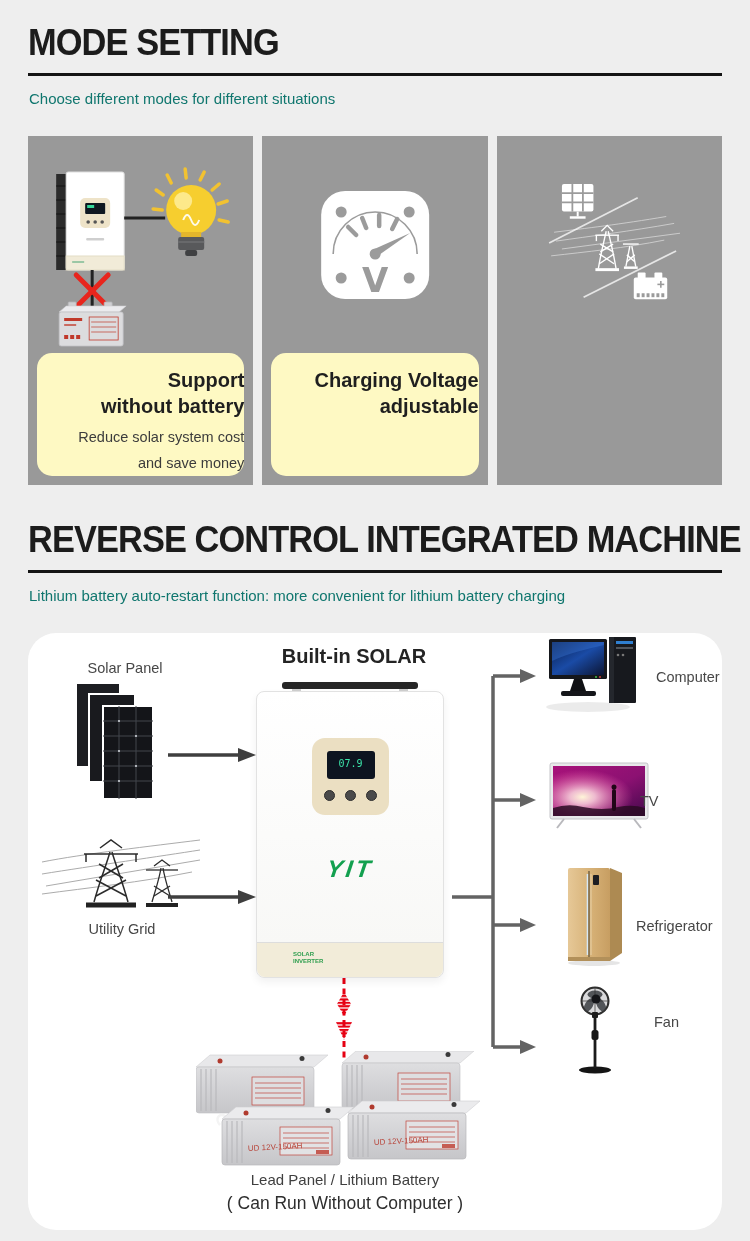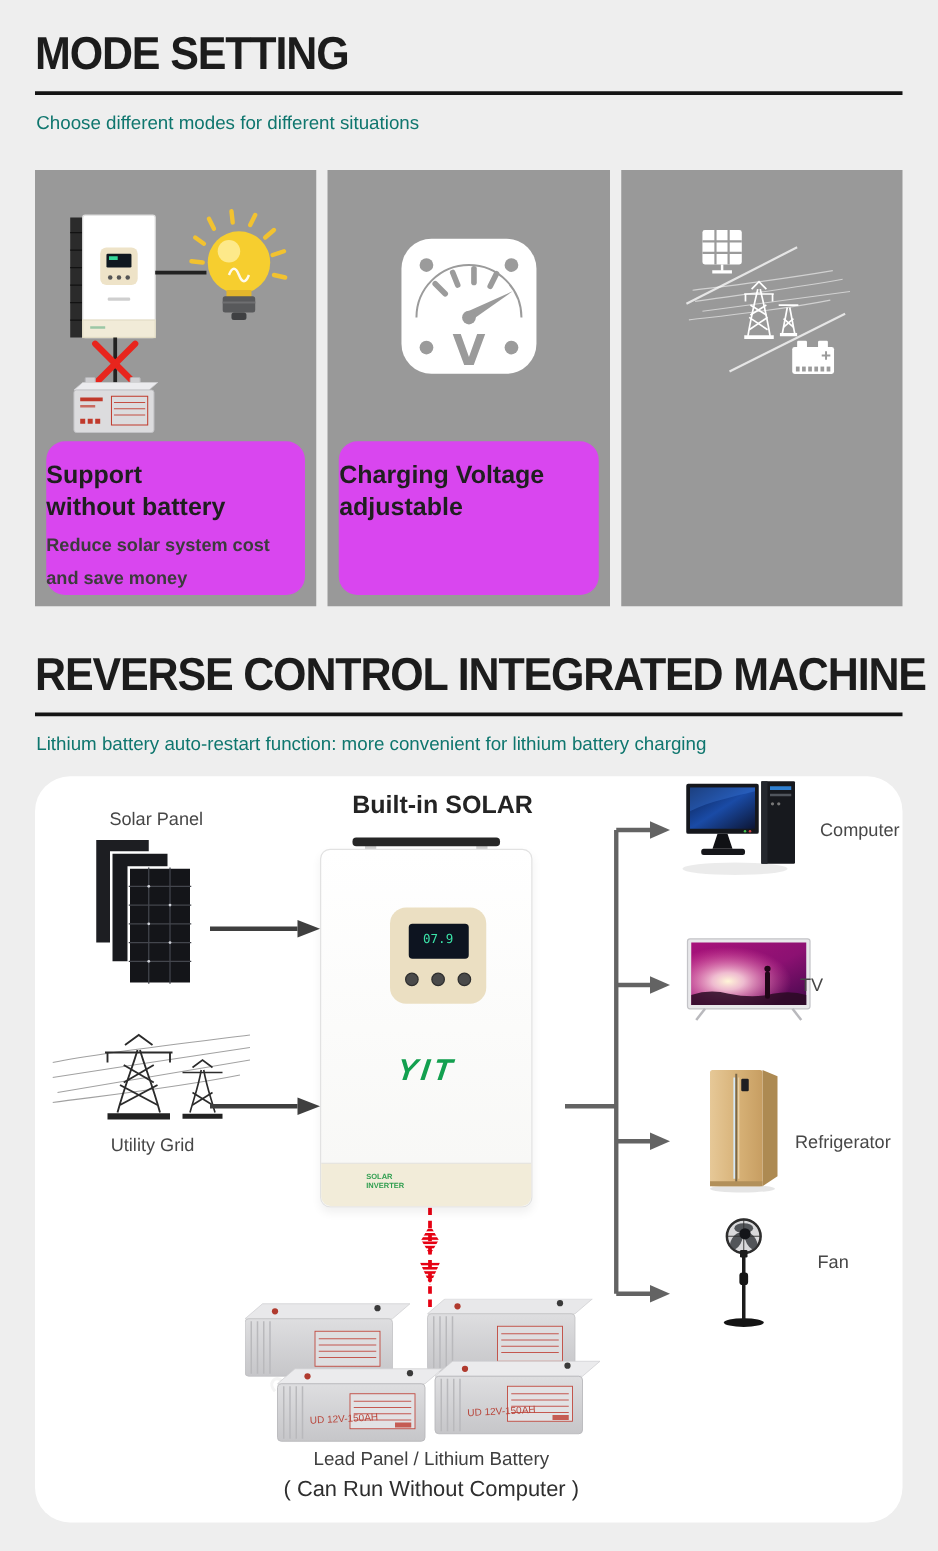--- a/index.html
+++ b/index.html
@@ -8,32 +8,32 @@
   .sec-title{margin:0;font-size:37px;font-weight:bold;color:#1c1c1c;letter-spacing:-1px;
     white-space:nowrap;transform:scaleX(0.93);transform-origin:left center;line-height:44px;}
   .sec1{padding-top:21px;border-radius:27px;}
   .sec2 .sec-title{margin-top:33px;}
   .rule{height:3px;background:#141414;margin-top:8px;}
   .sub{margin:13px 0 0 1px;font-size:15px;color:#0f766e;line-height:19px;}
   
   .cards{display:flex;gap:9px;margin-top:28px;}
   .card{flex:1;height:349px;background:#999999;position:relative;}
   .card-art{position:absolute;left:0;top:0;width:100%;height:223px;}
-  .card-box{position:absolute;left:9px;right:9px;bottom:9px;height:123px;background:#d946ef;
-    border-radius:15px;text-align:left;box-sizing:border-box;padding-top:14px;}
+  .card-box{position:absolute;left:9px;right:9px;bottom:9px;height:123px;background:#fef9c3;
+    border-radius:15px;text-align:right;box-sizing:border-box;padding-top:14px;}
   .card-title{font-size:20px;font-weight:bold;color:#1f1f1f;line-height:26px;white-space:pre-line;}
-  .card-desc{font-size:14.5px;color:#3c3c3c;line-height:26px;margin-top:5px;white-space:pre-line;font-weight:bold;}
+  .card-desc{font-size:14.5px;color:#3c3c3c;line-height:26px;margin-top:5px;white-space:pre-line;}
   
-  .diagram{position:relative;width:694px;height:597px;background:#ffffff;border-radius:28px;margin-top:16px;}
+  .diagram{position:relative;width:694px;height:597px;background:#ffffff;border-radius:28px;margin-top:28px;}
   .abs{position:absolute;}
   .dlabel{position:absolute;font-size:14.5px;color:#474747;line-height:18px;}
   .mppt-label{position:absolute;left:228px;top:12px;width:196px;text-align:center;
     font-size:20px;font-weight:bold;color:#242424;}
   
-  .inverter{position:absolute;left:228px;top:49px;width:170px;height:296px;}
+  .inverter{position:absolute;left:228px;top:49px;width:170px;height:296px;padding-left:18px;}
   .inv-topbar{position:absolute;left:26px;right:26px;top:0;height:7px;background:#262626;border-radius:3px;z-index:3;}
   .inv-tab{position:absolute;top:4px;width:9px;height:10px;background:#cfcfcf;border-radius:0 0 4px 4px;z-index:1;}
   .inv-body{position:absolute;left:0;right:0;top:9px;bottom:0;background:linear-gradient(#ffffff,#f7f7f5);
     border:1px solid #e2e2e2;border-radius:8px;z-index:2;box-shadow:0 4px 8px rgba(0,0,0,0.06);}
   .inv-panel{position:absolute;left:55px;top:46px;width:77px;height:77px;background:#ebdfc2;border-radius:13px;}
   .inv-lcd{width:48px;height:28px;background:#0d1420;border-radius:3px;margin:13px auto 0;
     color:#3be3a8;font-size:10px;font-family:"DejaVu Sans Mono",monospace;text-align:center;line-height:26px;}
   .inv-btns{display:flex;justify-content:center;gap:10px;margin-top:11px;}
   .inv-btn{width:9px;height:9px;border-radius:50%;background:#4a4a4a;border:1px solid #2e2e2e;}
   .inv-logo{position:absolute;left:0;right:0;top:163px;text-align:center;color:#13a04f;

